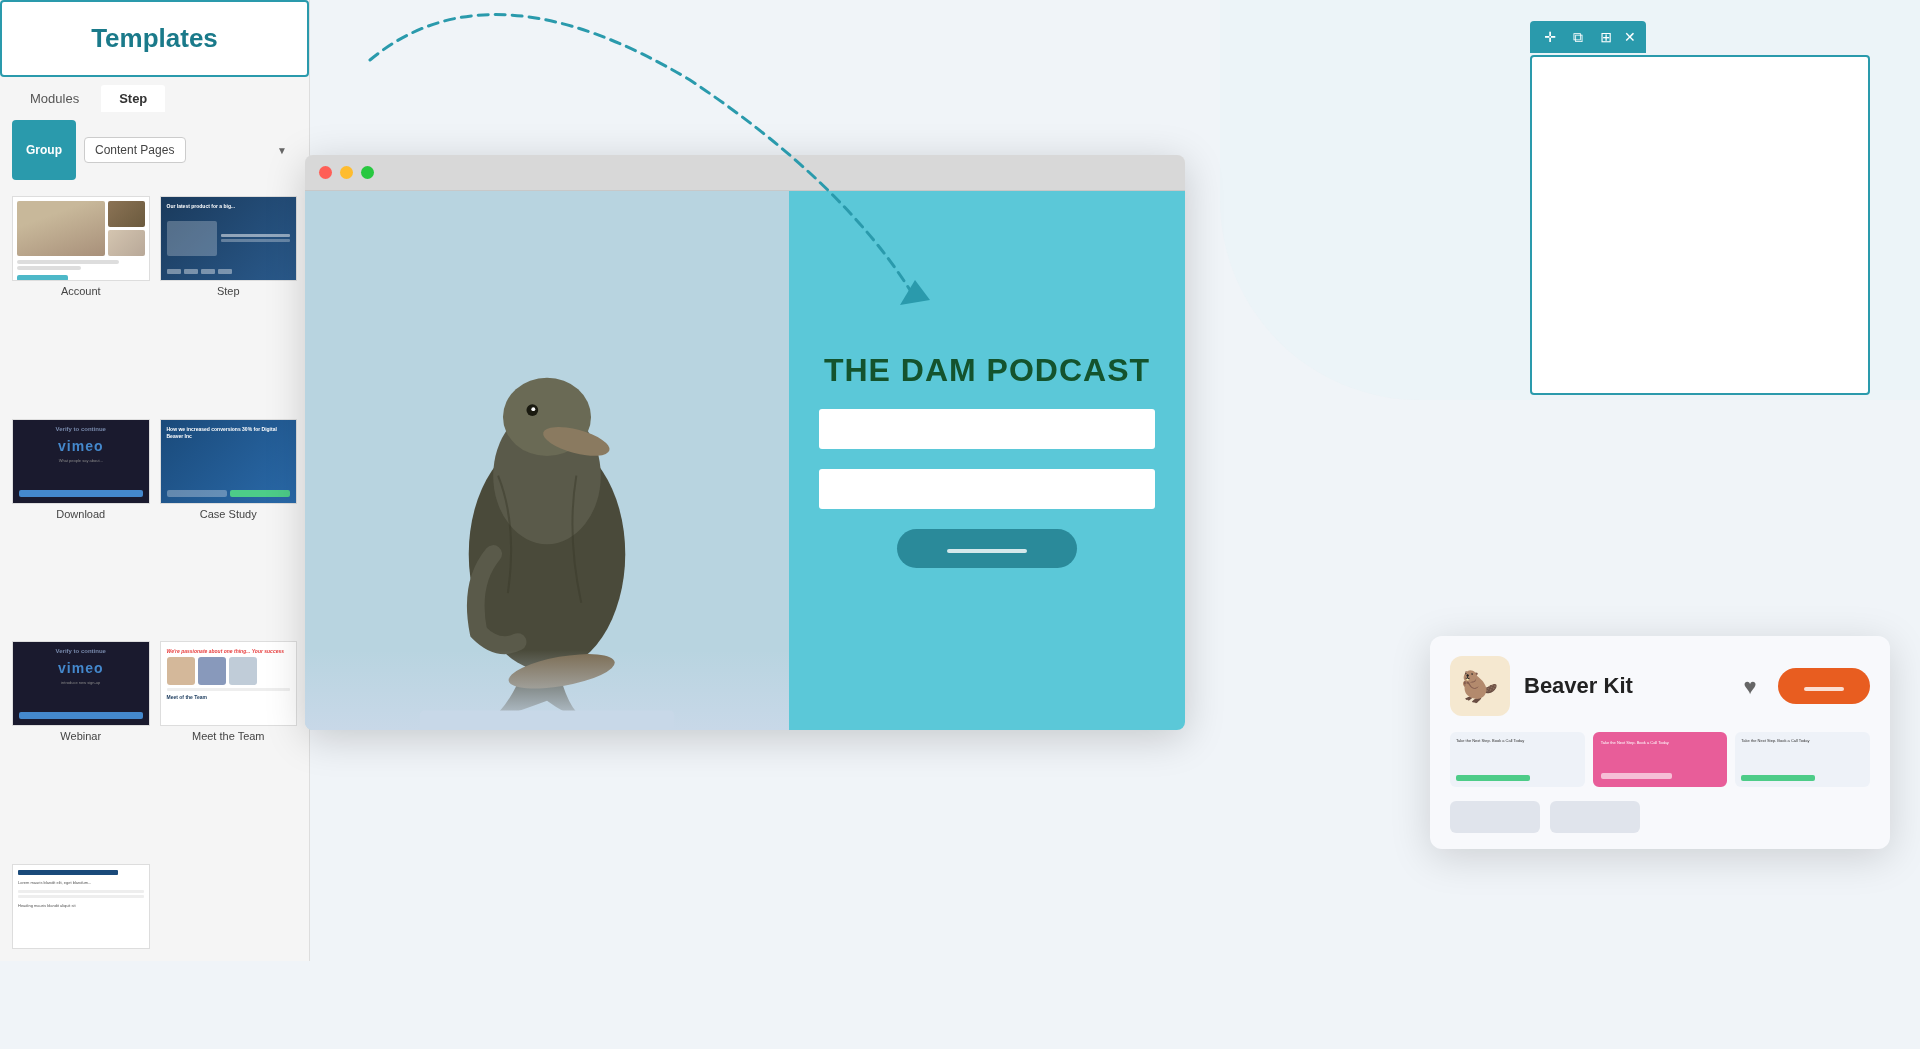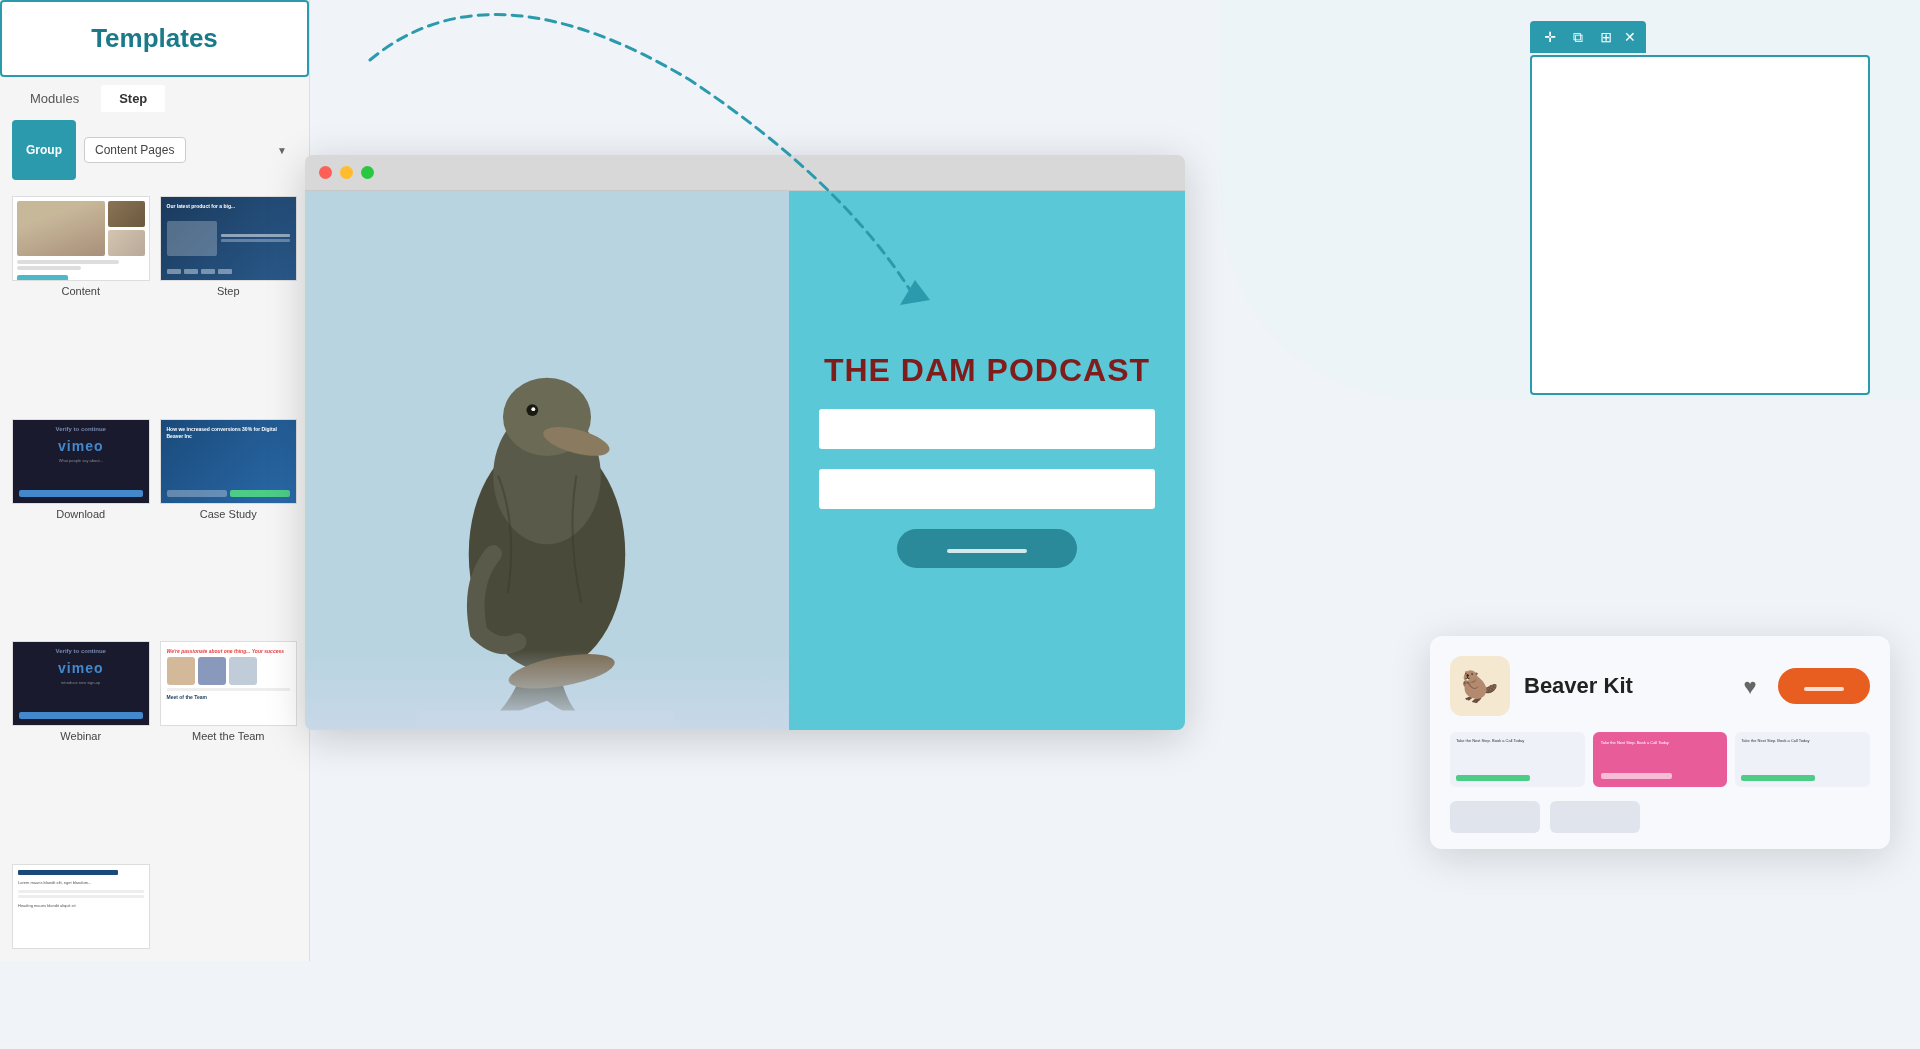--- a/index.html
+++ b/index.html
@@ -286,21 +286,21 @@
       display: flex;
       flex-direction: column;
       align-items: center;
       justify-content: center;
       padding: 30px 30px;
       gap: 20px;
     }
     .podcast-title {
       font-size: 32px;
       font-weight: 900;
-      color: #7f1d1d;
+      color: #14532d;
       text-align: center;
       letter-spacing: 1px;
       text-transform: uppercase;
       line-height: 1.1;
     }
     .podcast-input {
       width: 100%;
       height: 40px;
       background: #fff;
       border: none;
@@ -524,21 +524,21 @@
             <div style="flex:1;background:linear-gradient(135deg,#8b7355,#6b5a3e);border-radius:2px;"></div>
             <div style="flex:1;background:linear-gradient(135deg,#d4c5b0,#b8a898);border-radius:2px;"></div>
           </div>
         </div>
         <div class="thumb-text-lines">
           <div class="thumb-line thumb-line-full"></div>
           <div class="thumb-line thumb-line-short"></div>
           <div class="thumb-btn"></div>
         </div>
       </div>
-      <div class="template-label">Content</div>
+      <div class="template-label">Account</div>
     </div>
 
 
     <div class="template-card">
       <div class="template-thumb thumb-offer">
         <div style="color:#fff;font-size:5px;font-weight:700;margin-bottom:2px;">Our latest product for a big...</div>
         <div style="display:flex;gap:4px;align-items:center;">
           <div style="width:50px;height:35px;background:rgba(255,255,255,0.25);border-radius:2px;"></div>
           <div style="flex:1;">
             <div style="height:3px;background:rgba(255,255,255,0.5);border-radius:1px;margin-bottom:2px;"></div>

